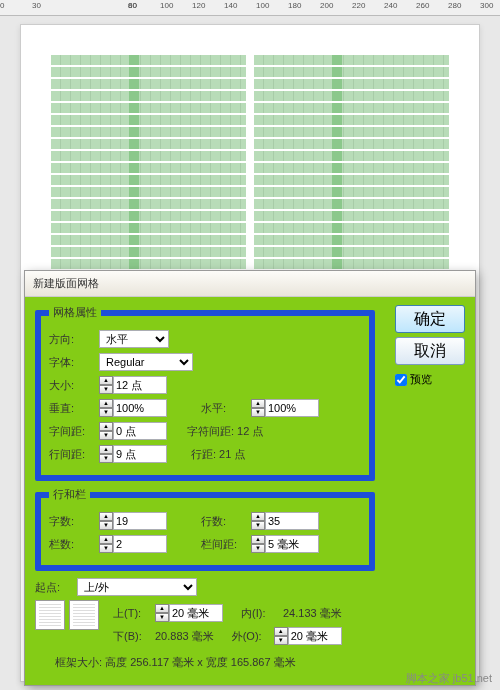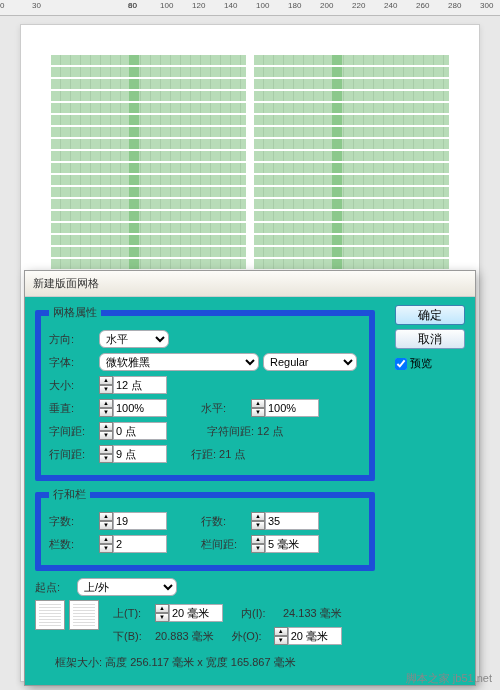--- a/index.html
+++ b/index.html
@@ -6,37 +6,37 @@
 body { width: 500px; height: 690px; background: #e8e8e8; overflow: hidden; position: relative; }
 .ruler-h { height: 16px; background: #f0f0f0; border-bottom: 1px solid #bbb; font-size: 8px; color: #555; position: relative; overflow: hidden; }
 .ruler-h span { position: absolute; top: 1px; }
 .canvas { position: absolute; top: 16px; left: 0; right: 0; bottom: 0; background: #fff; margin: 8px 20px; border: 1px solid #ccc; box-shadow: 0 2px 6px rgba(0,0,0,0.1); }
 .pagegrid { position: absolute; top: 30px; left: 30px; right: 30px; bottom: 30px; display: flex; gap: 8px; }
 .col { flex: 1; display: flex; flex-direction: column; gap: 2px; }
 .line { height: 10px; background: repeating-linear-gradient(to right, #b8dcb8 0 9px, #a8cca8 9px 10px); position: relative; }
 .line::after { content: ""; position: absolute; left: 40%; width: 10px; top: 0; bottom: 0; background: #8bc88b; }
 .watermark { position: absolute; right: 8px; bottom: 4px; font-size: 11px; color: #888; }
 
-.dialog { position: absolute; left: 24px; top: 270px; width: 452px; background: #14b8a6; border: 1px solid #9a9a9a; box-shadow: 3px 3px 10px rgba(0,0,0,0.3); font-size: 11px; }
+.dialog { position: absolute; left: 24px; top: 270px; width: 452px; background: #84cc16; border: 1px solid #9a9a9a; box-shadow: 3px 3px 10px rgba(0,0,0,0.3); font-size: 11px; }
 .titlebar { height: 26px; background: linear-gradient(#fdfcf9,#e9e5db); border-bottom: 1px solid #ccc; padding: 5px 8px; font-size: 11px; color: #333; }
 .body { padding: 8px 10px 10px; position: relative; }
 fieldset { border: 6px solid #1d4ed8; border-radius: 2px; padding: 6px 8px 8px; margin-bottom: 6px; }
 legend { font-size: 11px; padding: 0 4px; color: #333; }
 .row { display: flex; align-items: center; gap: 4px; margin: 3px 0; min-height: 20px; }
 .lbl { font-size: 11px; color: #333; }
 .lbl.w1 { width: 46px; }
 .lbl.w2 { width: 38px; }
 select, input[type=text] { height: 18px; border: 1px solid #abadb3; font-size: 11px; padding: 0 2px; background: #fff; }
-.sel { background: #fff; border-radius: 6px; }
+.sel { background: #fff; }
 .spin { display: inline-flex; }
 .spin input { width: 54px; height: 18px; border: 1px solid #abadb3; font-size: 11px; padding: 0 2px; }
 .spin .btns { display: flex; flex-direction: column; width: 14px; }
 .spin .btns button { height: 9px; border: 1px solid #888; background: linear-gradient(#fff,#ddd); font-size: 6px; line-height: 5px; padding: 0; cursor: pointer; }
 .side { position: absolute; right: 10px; top: 8px; width: 70px; display: flex; flex-direction: column; gap: 4px; }
-.btn { height: 20px; border: 1px solid #7a9ac0; background: linear-gradient(#fdfefe,#dbe8f4); border-radius: 3px; font-size: 12px; cursor: pointer; }
+.btn { height: 28px; border: 1px solid #7a9ac0; background: linear-gradient(#fdfefe,#dbe8f4); border-radius: 3px; font-size: 16px; cursor: pointer; }
 .btn.primary { border-color: #3c7fb1; background: linear-gradient(#eaf6fd,#bee6fd); }
 .chk { display: flex; align-items: center; gap: 3px; font-size: 11px; margin-top: 3px; }
 .chk input { width: 12px; height: 12px; }
 .origin-icons { display: flex; gap: 4px; }
 .oicon { width: 30px; height: 30px; border: 1px solid #999; background: #fff; position: relative; }
 .oicon::before { content: ""; position: absolute; inset: 3px; background: repeating-linear-gradient(#ddd 0 1px, transparent 1px 3px); }
 .info { font-size: 11px; color: #333; }
 </style>
 </head>
 <body>
@@ -178,21 +178,20 @@
     </div>
 
     <fieldset style="width:340px">
       <legend>网格属性</legend>
       <div class="row">
         <span class="lbl w1">方向:</span>
         <select class="sel" style="width:70px"><option>水平</option></select>
       </div>
       <div class="row">
         <span class="lbl w1">字体:</span>
-        <select class="sel" style="width:160px"><option>微软雅黑</option></select>
         <select class="sel" style="width:94px"><option>Regular</option></select>
       </div>
       <div class="row">
         <span class="lbl w1">大小:</span>
         <div class="spin">
             <div class="btns">
               <button>▲</button>
               <button>▼</button>
             </div>
             <input value="12 点" style="">
@@ -218,21 +217,21 @@
       </div>
       <div class="row">
         <span class="lbl w1">字间距:</span>
         <div class="spin">
             <div class="btns">
               <button>▲</button>
               <button>▼</button>
             </div>
             <input value="0 点" style="">
           </div>
-        <span class="info" style="margin-left:36px">字符间距: 12 点</span>
+        <span class="info" style="margin-left:16px">字符间距: 12 点</span>
       </div>
       <div class="row">
         <span class="lbl w1">行间距:</span>
         <div class="spin">
             <div class="btns">
               <button>▲</button>
               <button>▼</button>
             </div>
             <input value="9 点" style="">
           </div>
@@ -275,21 +274,21 @@
               <button>▲</button>
               <button>▼</button>
             </div>
             <input value="5 毫米" style="">
           </div>
       </div>
     </fieldset>
 
     <div class="row">
       <span class="lbl w2">起点:</span>
-      <select class="sel" style="width:100px"><option>上/外</option></select>
+      <select class="sel" style="width:120px"><option>上/外</option></select>
     </div>
     <div class="row" style="align-items:flex-start">
       <div class="origin-icons">
         <div class="oicon"></div>
         <div class="oicon"></div>
       </div>
       <div style="margin-left:10px">
         <div class="row">
           <span class="lbl w2">上(T):</span>
           <div class="spin">

